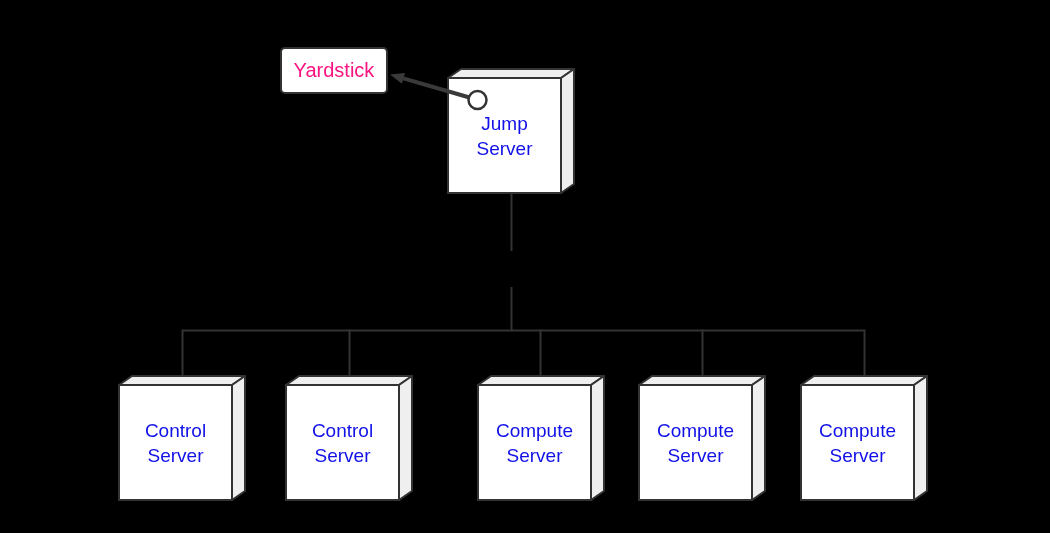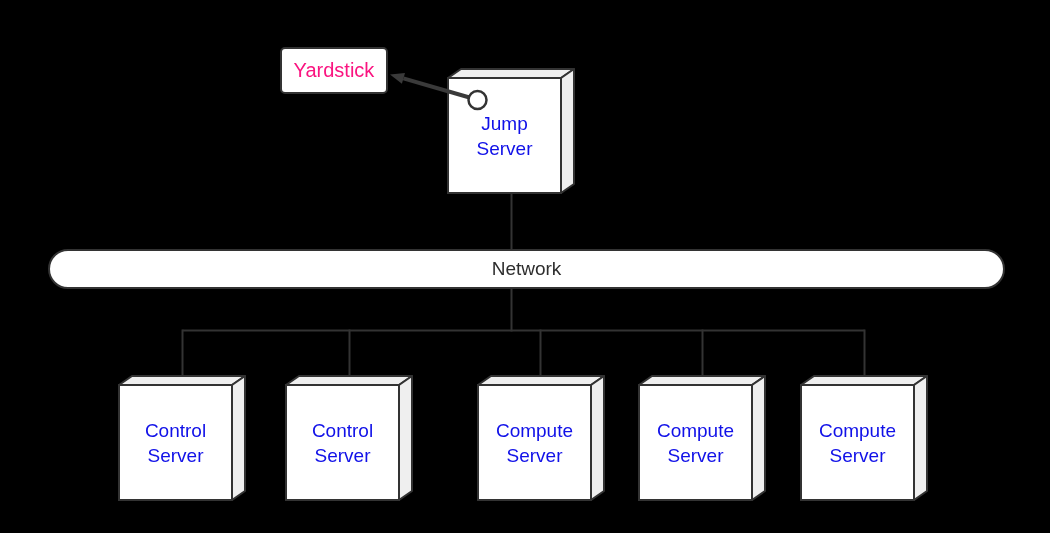--- a/index.html
+++ b/index.html
@@ -68,23 +68,20 @@
   <div class="node" style="left:447px;top:68px;">
     <svg width="128" height="126" viewBox="0 0 128 126">
       <polygon class="face-top" points="1,10 14,1 127,1 114,10"></polygon>
       <polygon class="face-side" points="114,10 127,1 127,116 114,125"></polygon>
       <rect class="face-front" x="1" y="10" width="113" height="115"></rect>
     </svg>
     <div class="label">Jump
 Server</div>
   </div>
 
-  <div class="pill">
-    <span>Network</span>
-  </div>
 
   <div class="node" style="left:118px;top:375px;">
     <svg width="128" height="126" viewBox="0 0 128 126">
       <polygon class="face-top" points="1,10 14,1 127,1 114,10"></polygon>
       <polygon class="face-side" points="114,10 127,1 127,116 114,125"></polygon>
       <rect class="face-front" x="1" y="10" width="113" height="115"></rect>
     </svg>
     <div class="label">Control
 Server</div>
   </div>

